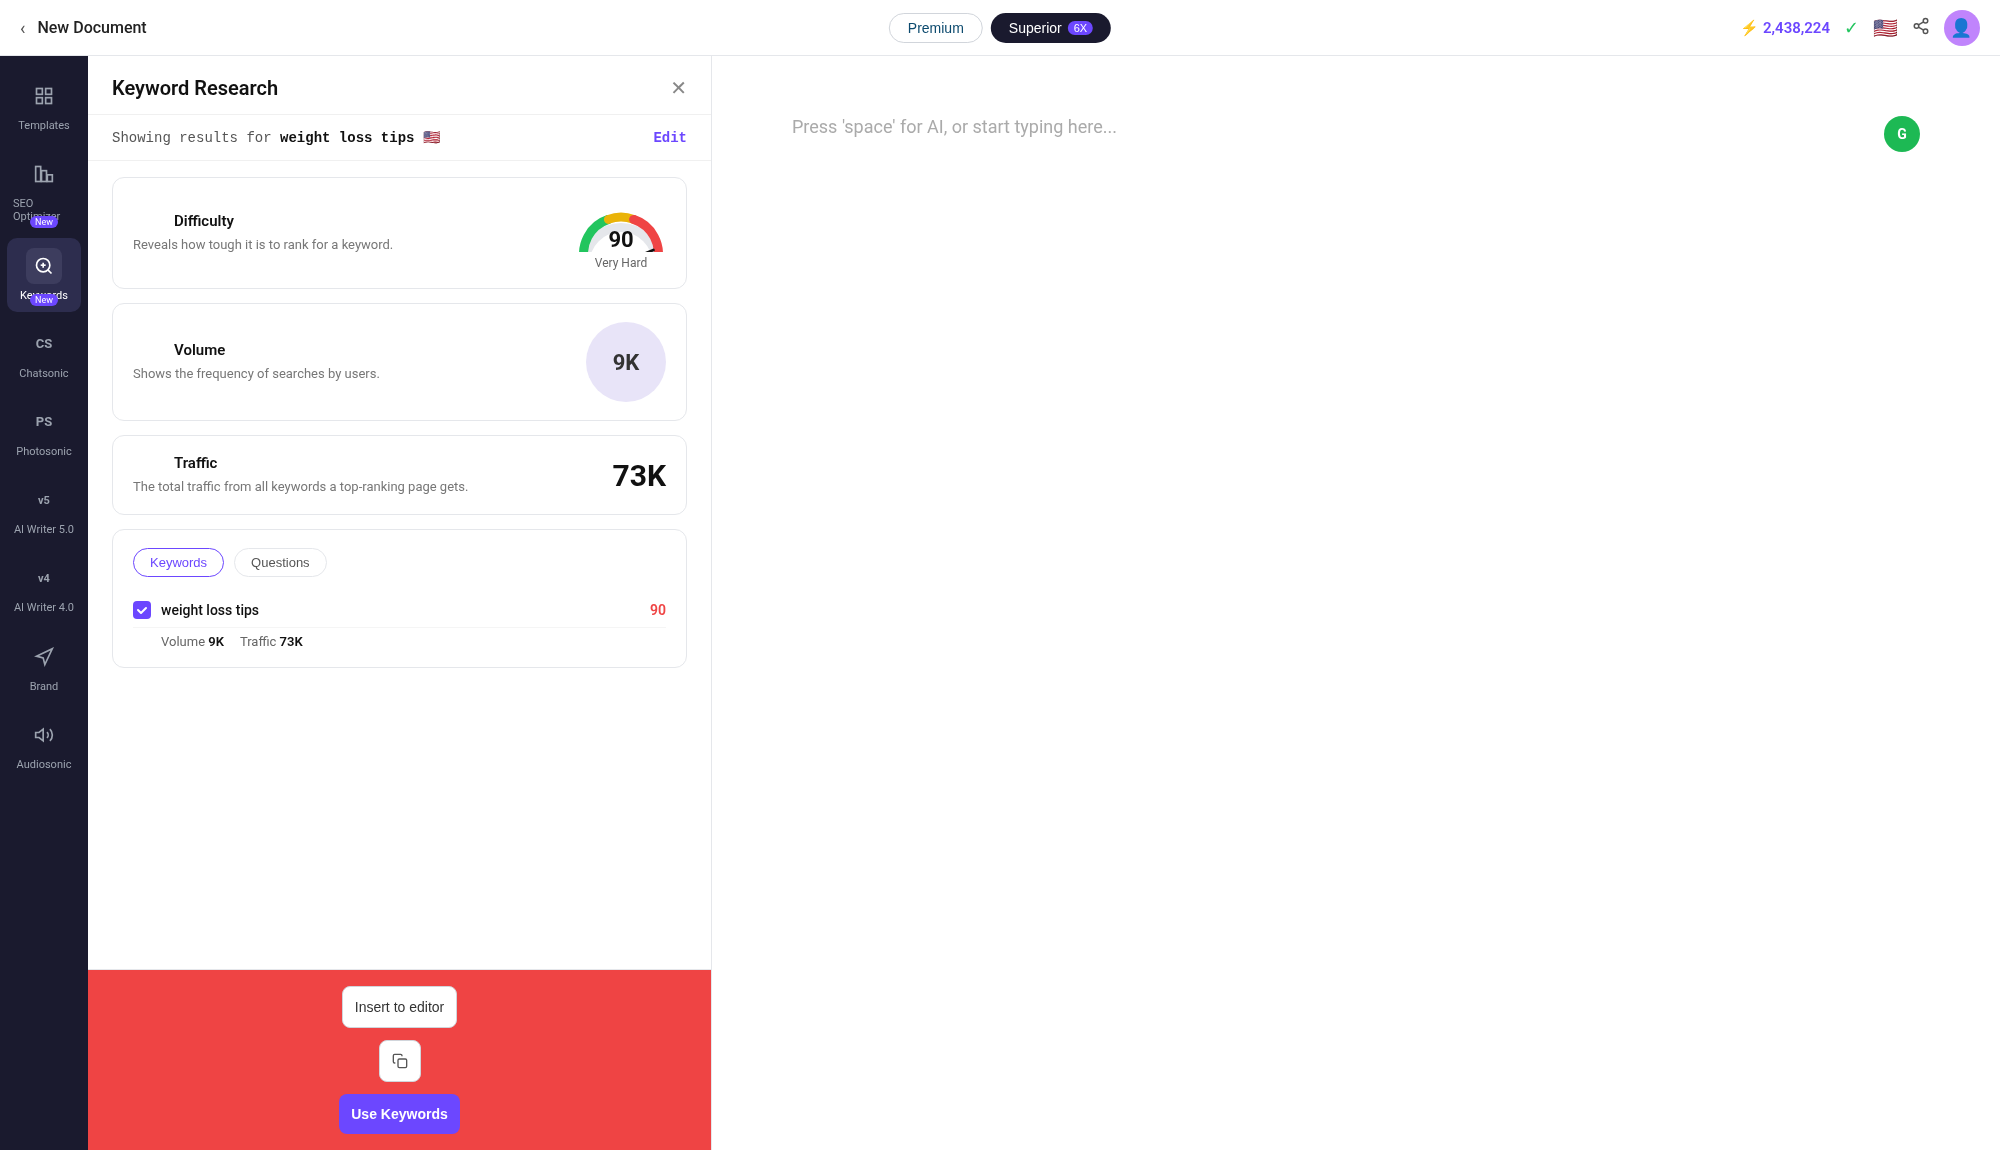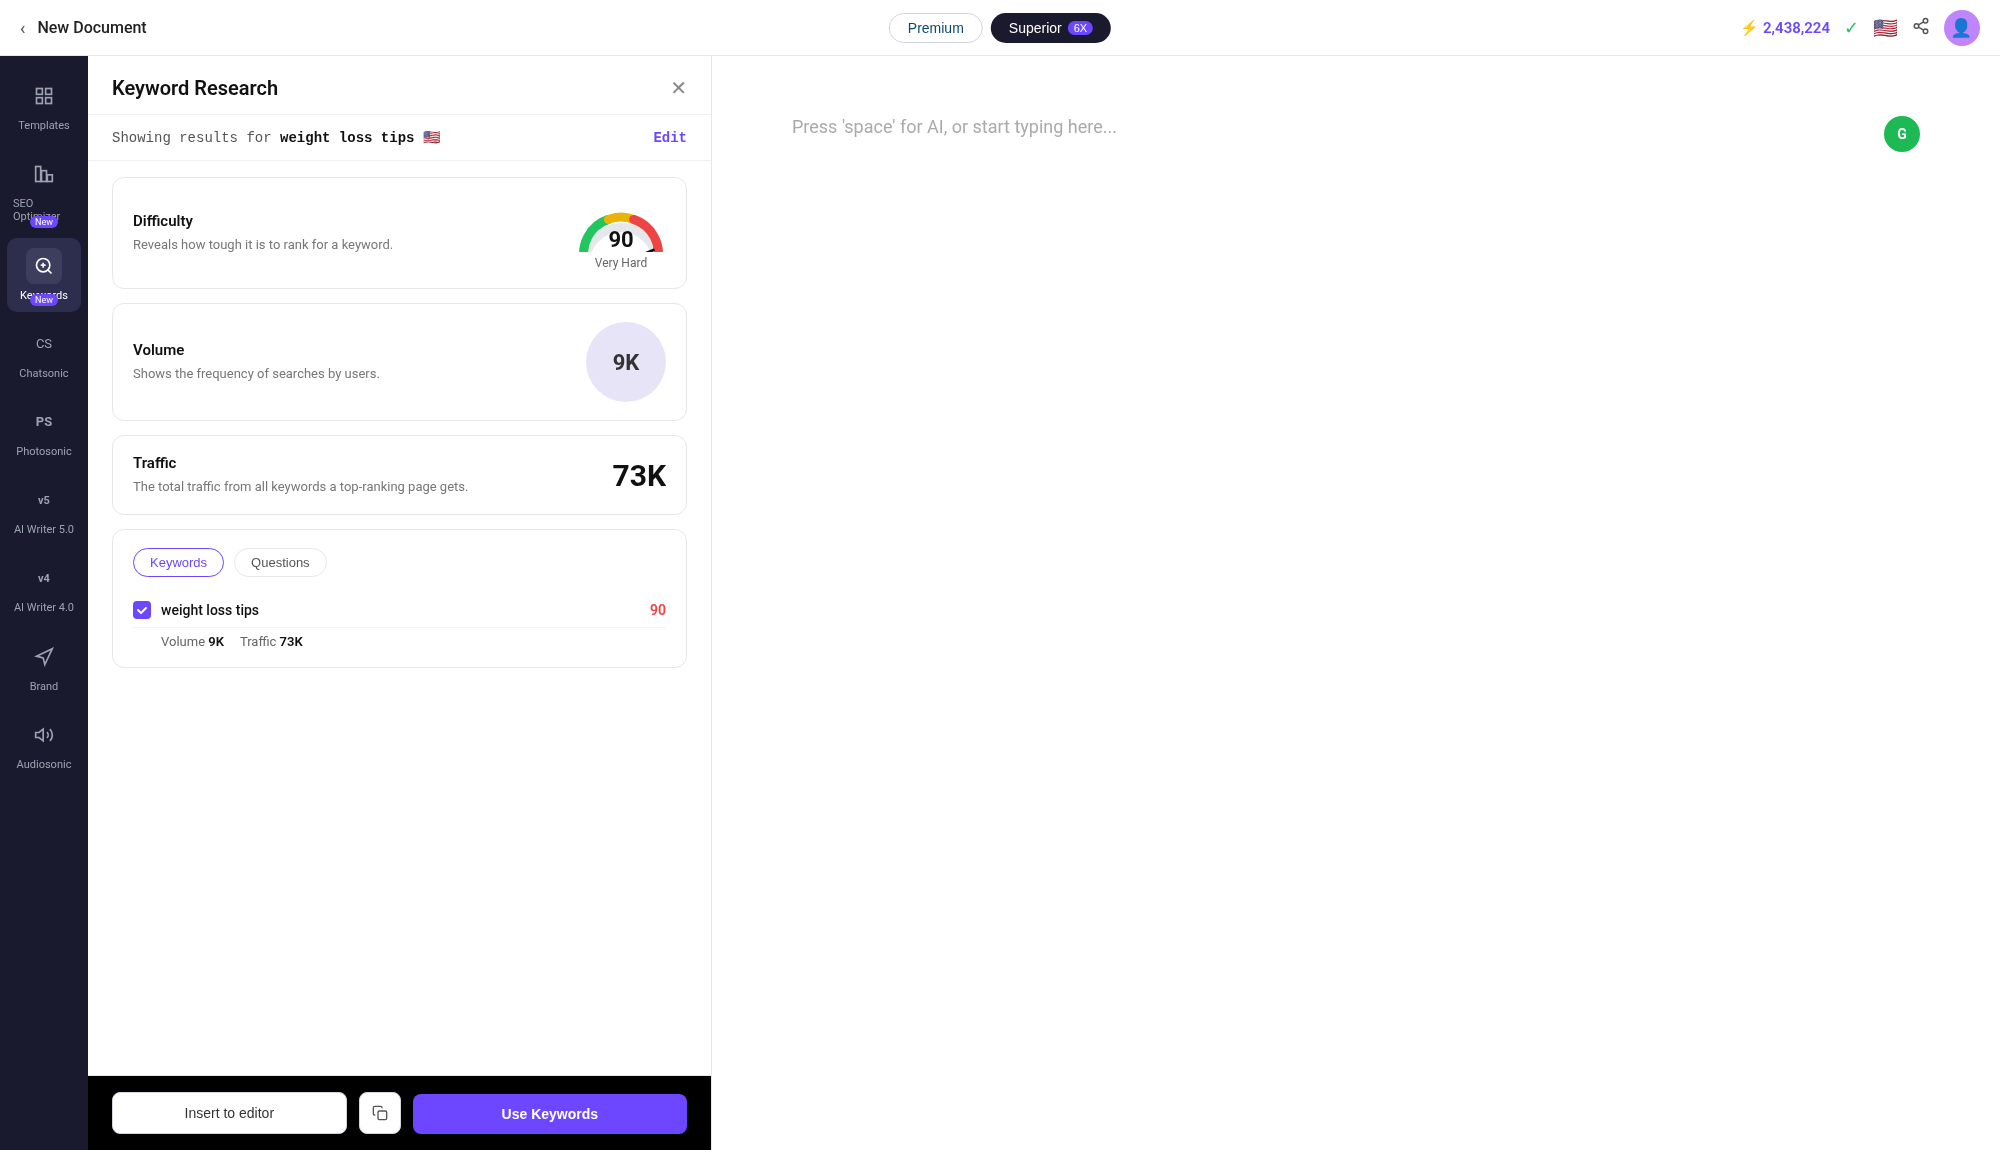--- a/index.html
+++ b/index.html
@@ -77,21 +77,21 @@
     .panel-content::-webkit-scrollbar { width: 6px; }
     .panel-content::-webkit-scrollbar-track { background: #f1f1f1; }
     .panel-content::-webkit-scrollbar-thumb { background: #d1d5db; border-radius: 3px; }
 
     
     .card {
       border: 1px solid #e5e7eb; border-radius: 12px; padding: 18px 20px;
       display: flex; align-items: center; justify-content: space-between;
     }
     .card-left { flex: 1; }
-    .card-title { font-size: 15px; font-weight: 600; color: #111; margin-bottom: 6px; }
+    .card-title { font-size: 15px; font-weight: 600; color: #111; margin-bottom: 6px; margin-left: 41px; }
     .card-desc { font-size: 13px; color: #777; line-height: 1.4; }
 
     
     .gauge-container { display: flex; flex-direction: column; align-items: center; }
     .gauge-wrap { position: relative; width: 90px; height: 56px; overflow: hidden; }
     .gauge-svg { width: 90px; height: 90px; }
     .gauge-number { position: absolute; bottom: 0; left: 50%; transform: translateX(-50%); font-size: 22px; font-weight: 700; color: #111; white-space: nowrap; }
     .gauge-label { font-size: 12px; color: #666; margin-top: 4px; }
 
     
@@ -116,22 +116,22 @@
     .keyword-row { display: flex; align-items: center; gap: 10px; padding: 8px 0; border-bottom: 1px solid #f5f5f5; }
     .keyword-checkbox { width: 18px; height: 18px; border-radius: 4px; background: #6c47ff; display: flex; align-items: center; justify-content: center; flex-shrink: 0; }
     .keyword-checkbox svg { color: #fff; }
     .keyword-name { flex: 1; font-size: 14px; color: #111; font-weight: 500; }
     .keyword-score { color: #ef4444; font-size: 14px; font-weight: 600; }
     .keyword-meta { display: flex; gap: 16px; padding: 6px 0 0 28px; font-size: 13px; color: #666; }
     .keyword-meta span strong { color: #111; font-weight: 600; }
 
     
     .panel-footer {
-      display: flex; align-items: flex-end; gap: 12px; padding: 16px 24px;
-      border-top: 1px solid #e5e7eb; background: #000000;
+      display: flex; align-items: center; gap: 12px; padding: 16px 24px;
+      border-top: 1px solid #e5e7eb; background: #ef4444; flex-direction: column;
     }
     .btn-insert {
       flex: 1; padding: 12px; border: 1px solid #d1d5db; border-radius: 8px;
       background: #fff; font-size: 14px; color: #333; cursor: pointer;
     }
     .btn-copy {
       width: 42px; height: 42px; border: 1px solid #d1d5db; border-radius: 8px;
       background: #fff; display: flex; align-items: center; justify-content: center;
       cursor: pointer; color: #555; font-size: 16px;
     }
@@ -216,21 +216,21 @@
             <path d="m21 21-4.35-4.35"></path>
             <line x1="8" y1="11" x2="14" y2="11"></line>
             <line x1="11" y1="8" x2="11" y2="14"></line>
           </svg>
       </div>
       <span class="sidebar-label">Keywords</span>
       <span class="new-badge">New</span>
     </div>
 
     <div class="sidebar-item">
-      <div class="icon-box" style="font-size:13px;font-weight:400;color:#9ca3af;">CS</div>
+      <div class="icon-box" style="font-size:13px;font-weight:700;color:#9ca3af;">CS</div>
       <span class="sidebar-label">Chatsonic</span>
     </div>
 
     <div class="sidebar-item">
       <div class="icon-box" style="font-size:13px;font-weight:700;color:#9ca3af;">PS</div>
       <span class="sidebar-label">Photosonic</span>
     </div>
 
     <div class="sidebar-item">
       <div class="icon-box" style="font-size:11px;font-weight:700;color:#9ca3af;">v5</div>

